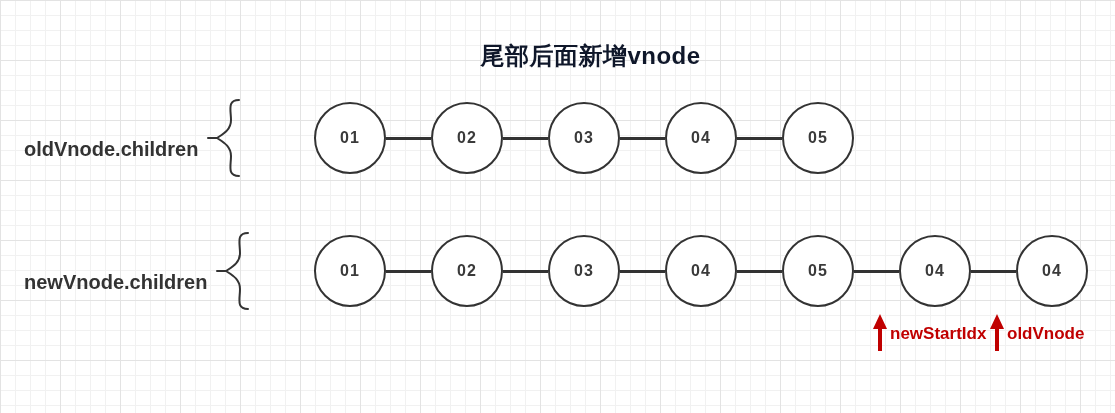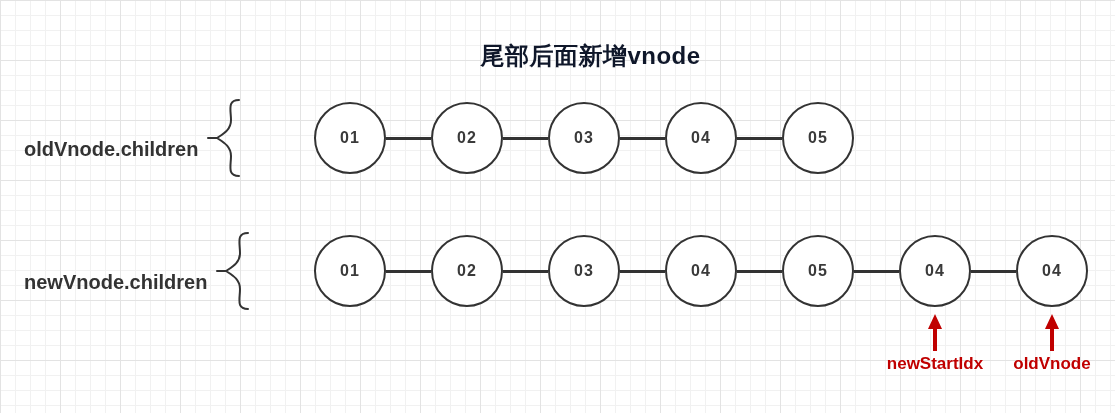--- a/index.html
+++ b/index.html
@@ -75,21 +75,21 @@
     width: 45px;
     height: 3px;
     background: #333;
     flex: 0 0 auto;
   }
   .pointer {
     position: absolute;
     top: 313px;
     width: 130px;
     display: flex;
-    flex-direction: column;
+    flex-direction: row;
     align-items: center;
   }
   .pointer.p0 { left: 870px; }
   .pointer.p1 { left: 987px; }
   .pointer-label {
     margin-top: 3px;
     font-size: 17px;
     font-weight: bold;
     color: var(--red, #c00000);
     white-space: nowrap;

